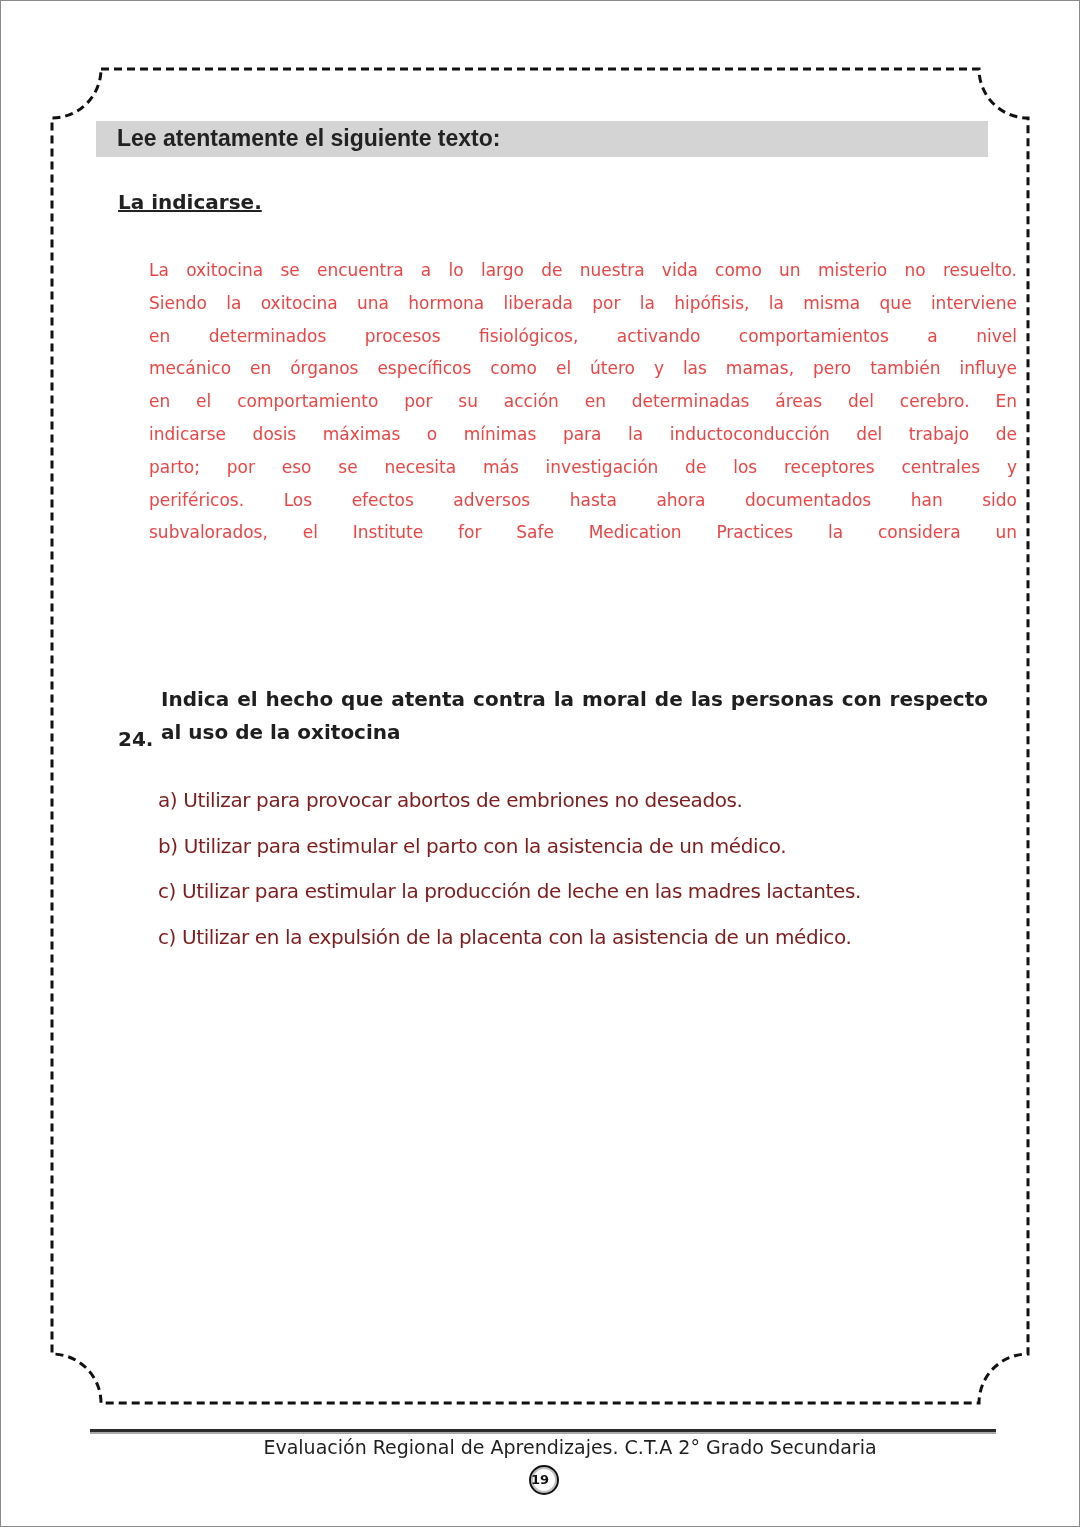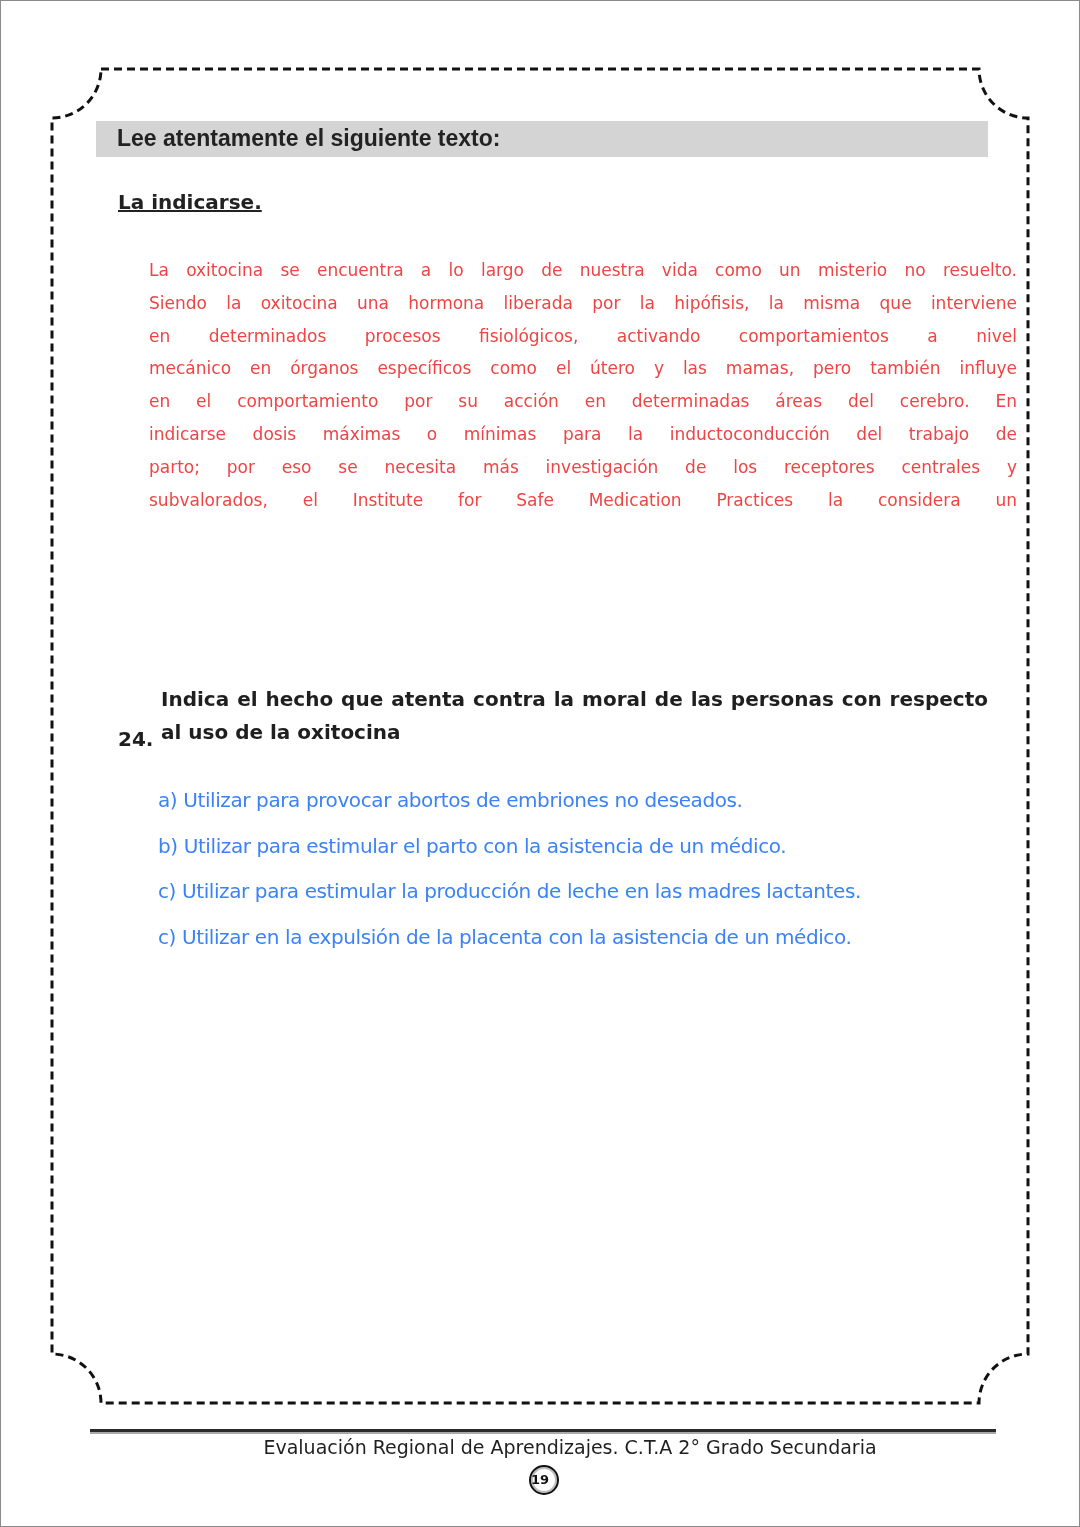--- a/index.html
+++ b/index.html
@@ -37,21 +37,21 @@
     .passage .line { display: block; text-align: justify; text-align-last: justify; white-space: nowrap; }
     .passage .line.last { text-align-last: left; }
     .question {
       position: absolute; left: 118px; top: 683px; width: 870px;
       font-size: 20px; font-weight: bold; line-height: 33px; color: #1f1f1f;
     }
     .question .num { position: absolute; left: 0; top: 0; margin-top: 40px; }
     .question .qtext { display: block; padding-left: 43px; text-align: justify; }
     .options {
       position: absolute; left: 158px; top: 784px; width: 820px;
-      font-size: 20px; color: #3b82f6;
+      font-size: 20px; color: #7f1d1d;
     }
     .option { height: 45.5px; line-height: 32px; white-space: nowrap; letter-spacing: -0.4px; }
     .footer-rule {
       position: absolute; left: 90px; top: 1429px; width: 906px; height: 3px;
       background: #2a2a2a; border-bottom: 2px solid #aaaaaa;
     }
     .footer-text {
       position: absolute; left: 0; top: 1436px; width: 1080px;
       text-align: center; font-size: 19px; color: #1f1f1f;
       padding-left: 60px; box-sizing: border-box;
@@ -80,20 +80,21 @@
 <div class="title">La indicarse.</div>
 
 <div class="passage">
   <span class="line">La oxitocina se encuentra a lo largo de nuestra vida como un misterio no resuelto.</span>
   <span class="line">Siendo la oxitocina una hormona liberada por la hipófisis, la misma que interviene</span>
   <span class="line">en determinados procesos fisiológicos, activando comportamientos a nivel</span>
   <span class="line">mecánico en órganos específicos como el útero y las mamas, pero también influye</span>
   <span class="line">en el comportamiento por su acción en determinadas áreas del cerebro. En</span>
   <span class="line">indicarse dosis máximas o mínimas para la inductoconducción del trabajo de</span>
   <span class="line">parto; por eso se necesita más investigación de los receptores centrales y</span>
+  <span class="line">periféricos. Los efectos adversos hasta ahora documentados han sido</span>
   <span class="line">subvalorados, el Institute for Safe Medication Practices la considera un</span>
 </div>
 
 <div class="question">
   <span class="num">24.</span>
   <span class="qtext">Indica el hecho que atenta contra la moral de las personas con respecto al uso de la oxitocina</span>
 </div>
 
 <div class="options">
   <div class="option">a) Utilizar para provocar abortos de embriones no deseados.</div>

